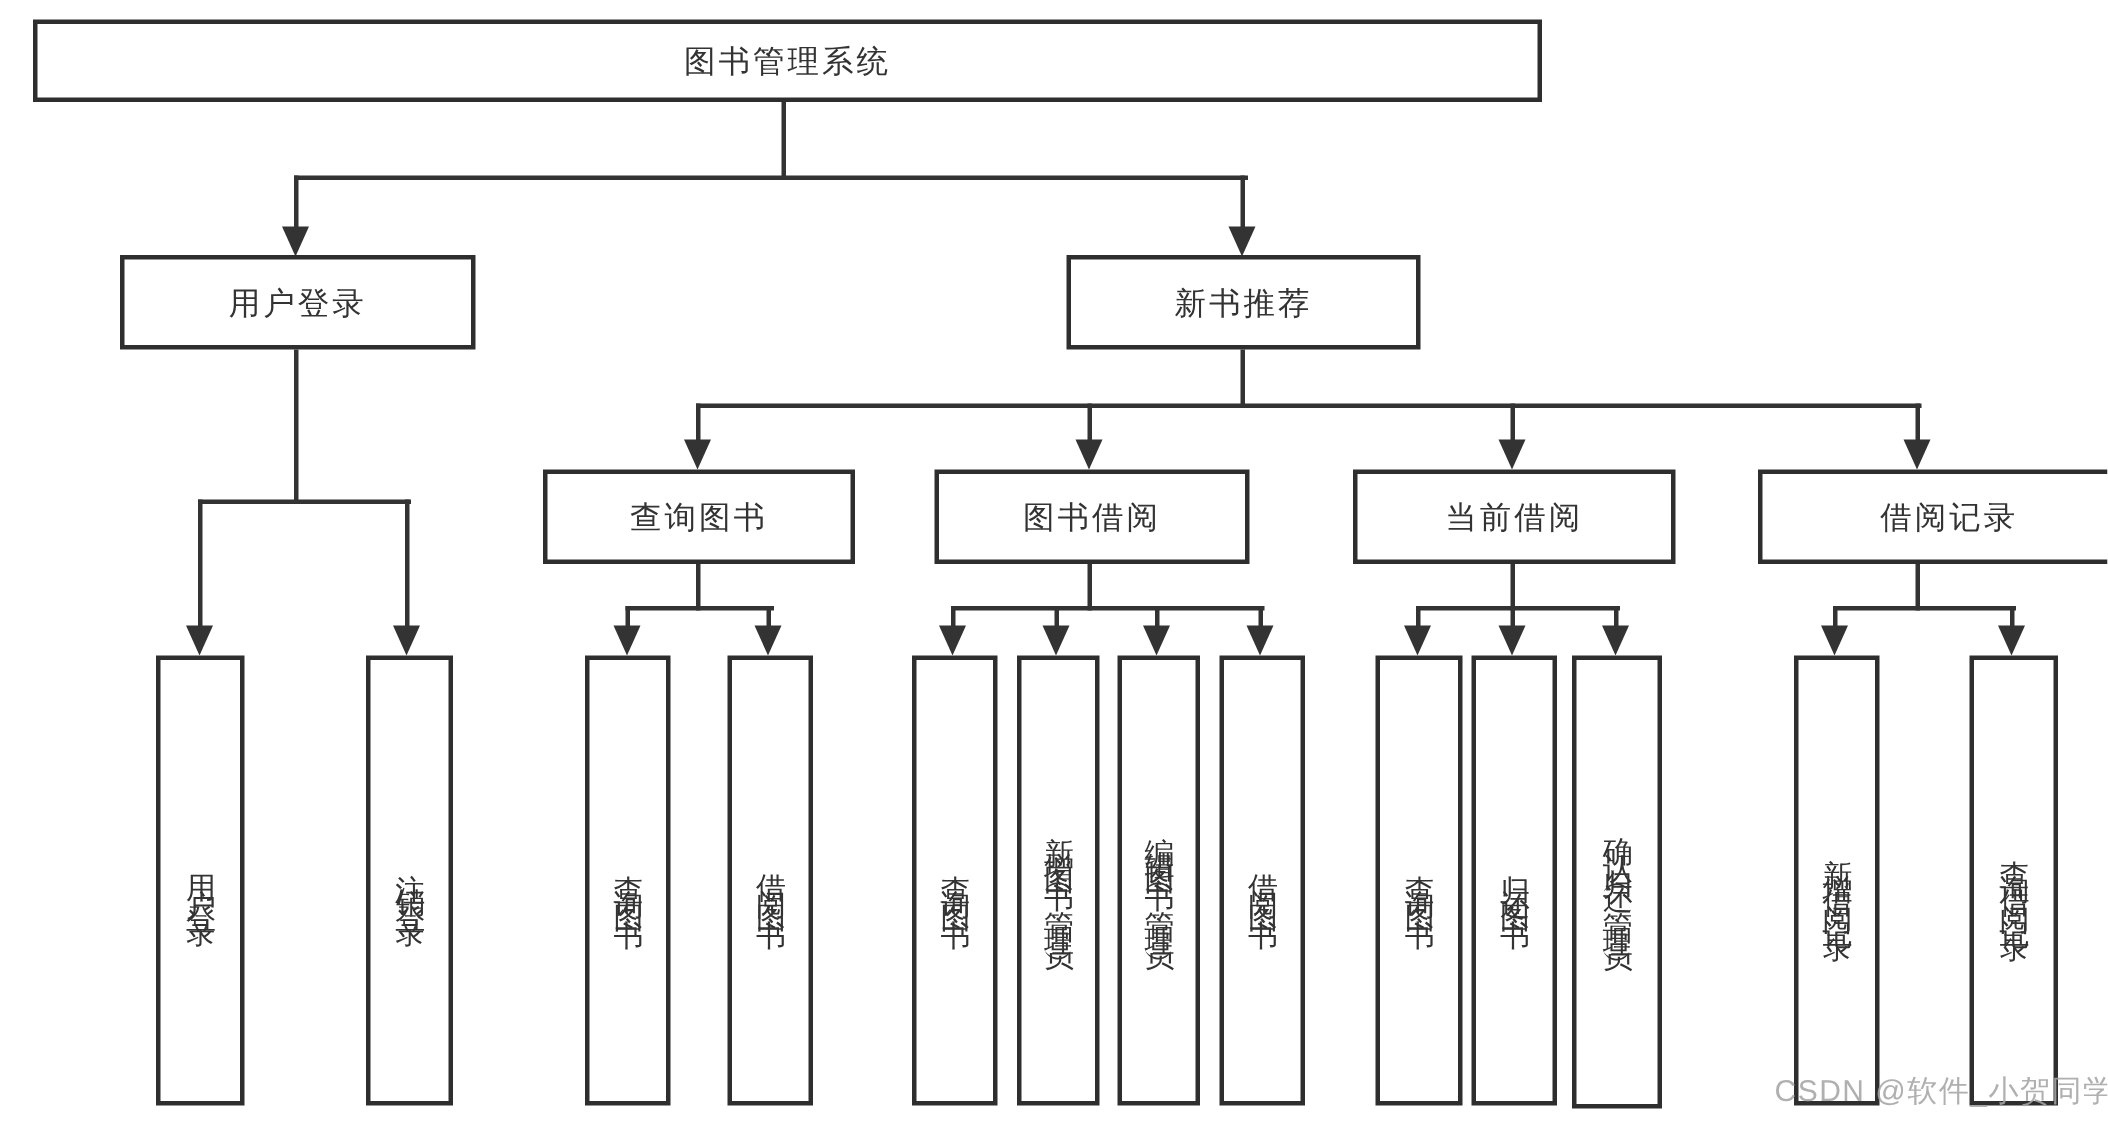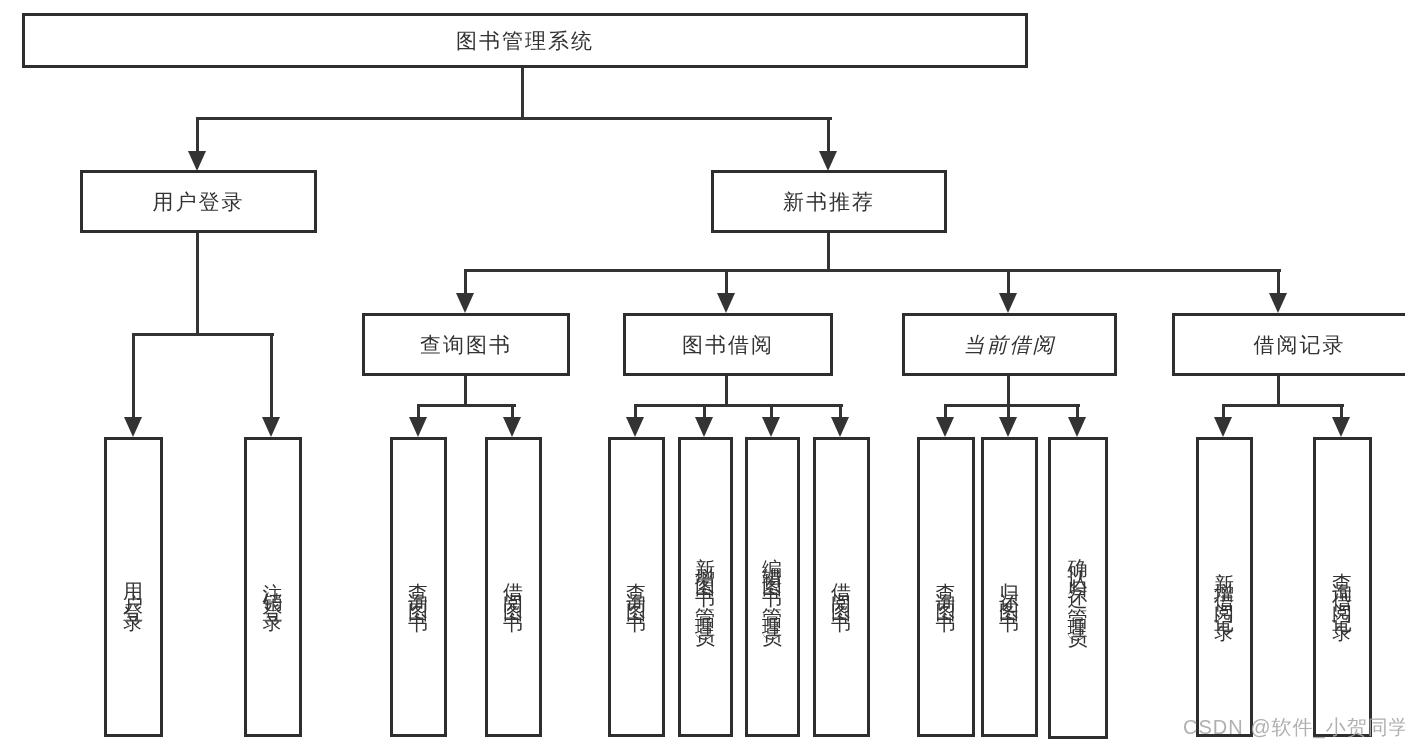--- a/index.html
+++ b/index.html
@@ -98,21 +98,21 @@
   <div class="arrow" style="left:999px; top:293px;"></div>
   <div class="line" style="left:1277px; top:269px; width:3px; height:26px;"></div>
   <div class="arrow" style="left:1269px; top:293px;"></div>
 
   <div class="box" style="left:362px; top:313px; width:208px; height:63px;">
     <span class="h-label">查询图书</span>
   </div>
   <div class="box" style="left:623px; top:313px; width:210px; height:63px;">
     <span class="h-label">图书借阅</span>
   </div>
-  <div class="box" style="left:902px; top:313px; width:215px; height:63px;font-style:italic;">
+  <div class="box" style="left:902px; top:313px; width:215px; height:63px;">
     <span class="h-label">当前借阅</span>
   </div>
   <div class="box" style="left:1172px; top:313px; width:255px; height:63px;">
     <span class="h-label">借阅记录</span>
   </div>
 
   <div class="line" style="left:464px; top:376px; width:3px; height:31px;"></div>
   <div class="line" style="left:417px; top:404px; width:99px; height:3px;"></div>
   <div class="line" style="left:417px; top:404px; width:3px; height:16px;"></div>
   <div class="arrow" style="left:409px; top:417px;"></div>

